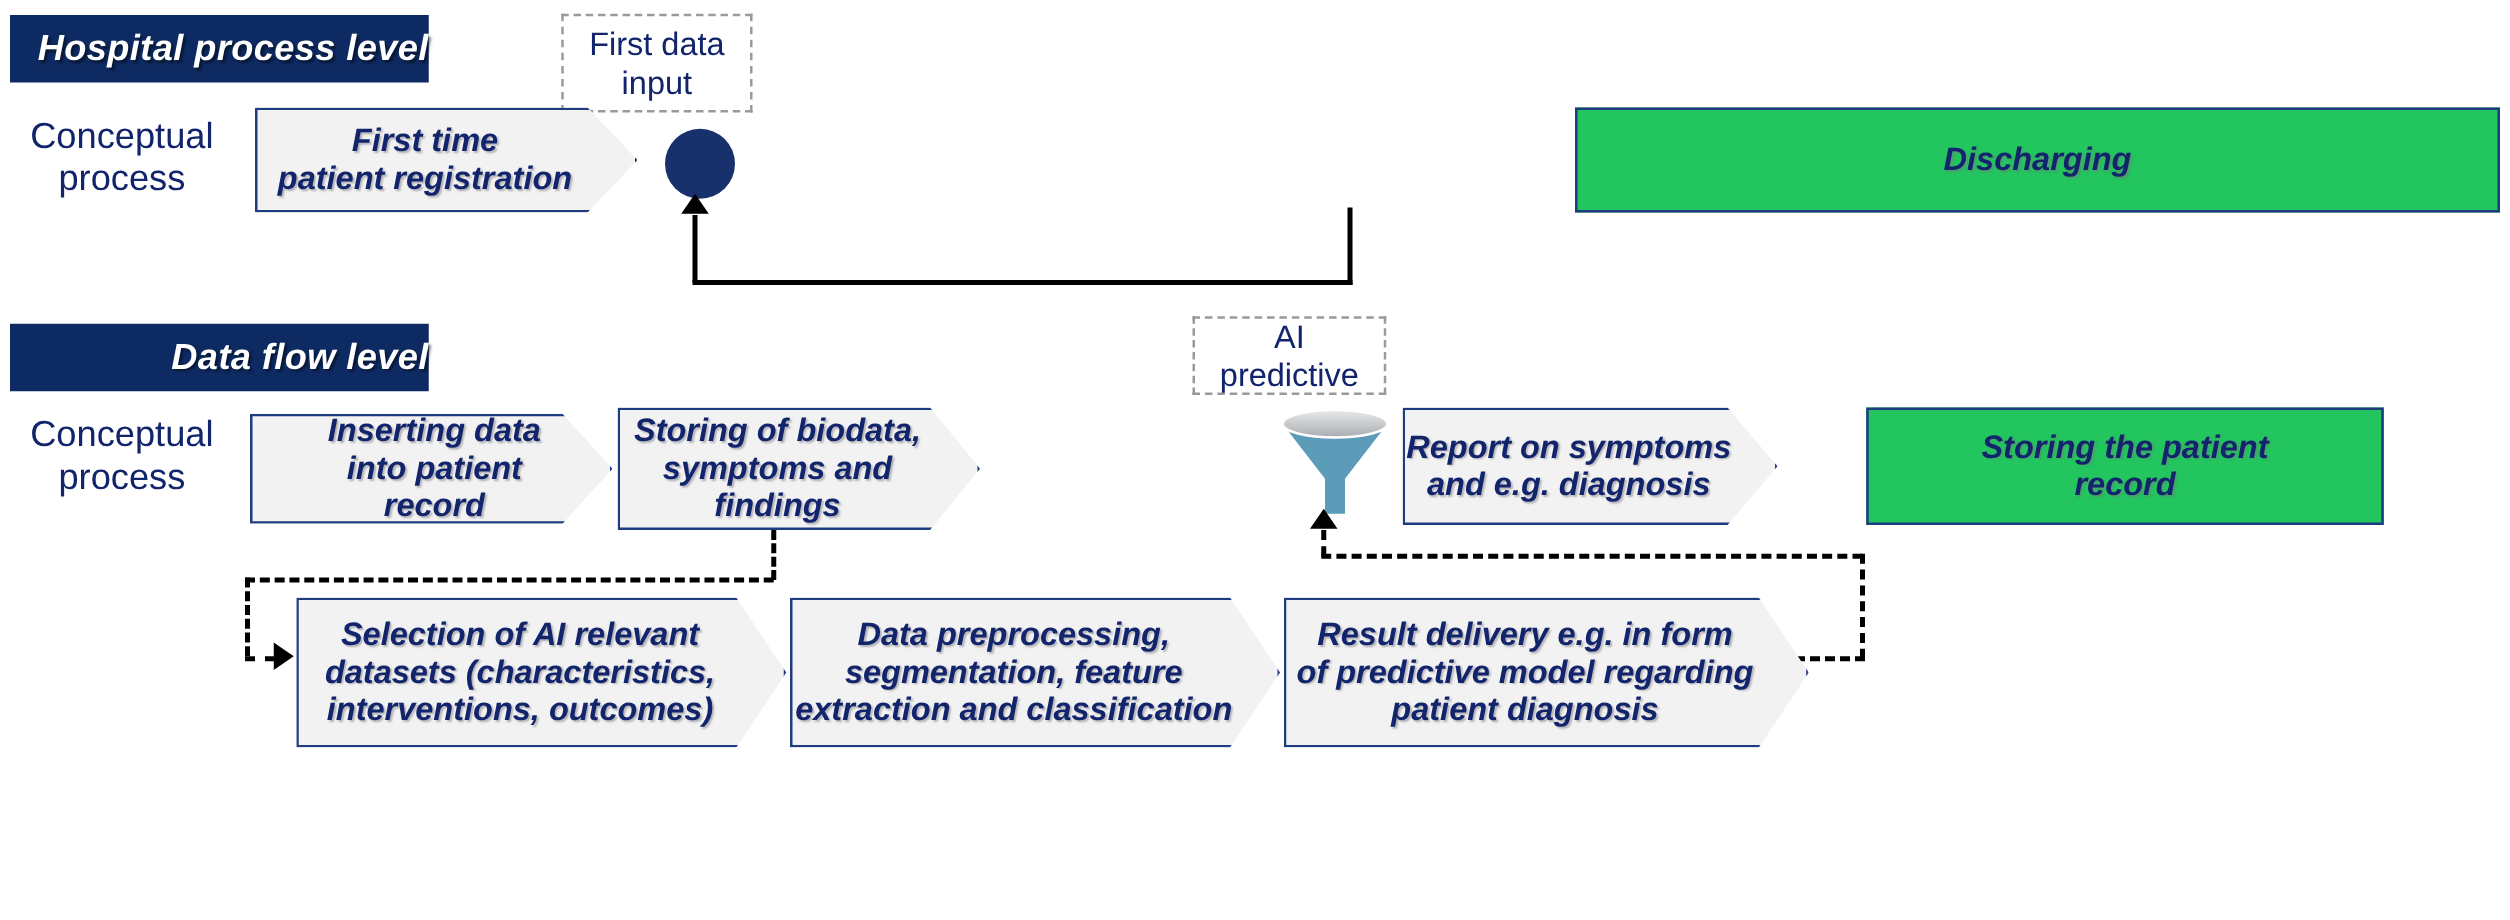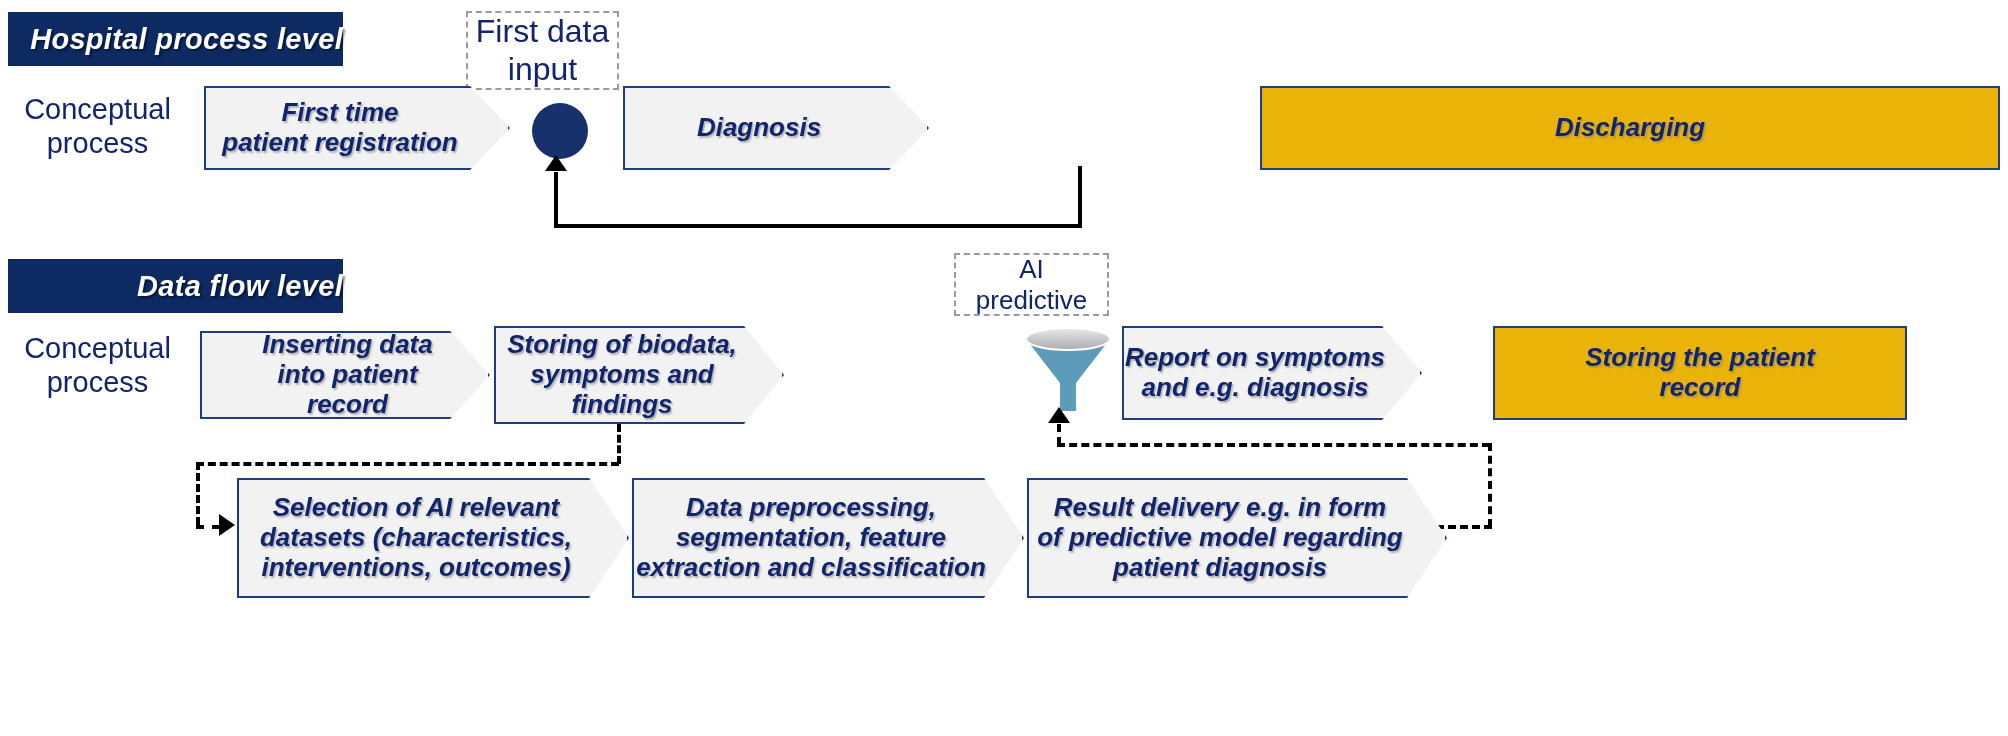--- a/index.html
+++ b/index.html
@@ -29,21 +29,21 @@
     position:absolute;
     color:#12246B;
     text-align:center;
     line-height:1.18;
     font-weight:400;
   }
 
   
   .shape{
     position:absolute;
-    background:#eab308;
+    background:#22c55e;
     border:2px solid #1F3C80;
     display:flex; align-items:center; justify-content:center;
     text-align:center;
     color:#12246B;
     font-weight:bold;
     font-style:italic;
     line-height:1.15;
     padding:2px 6px;
     text-shadow:1.5px 1.5px 1.5px rgba(120,120,130,.5);
   }
@@ -121,39 +121,35 @@
 
   <div class="banner" style="left:8px; top:12px; width:335px; height:54px; font-size:29px;">
     <span>Hospital process level</span>
   </div>
 
   <div class="rowlabel" style="left:10px; top:92px; width:175px; font-size:29px;">
     <div>Conceptual</div>
     <div>process</div>
   </div>
 
-  <div class="dashbox" style="left:466px; top:11px; width:153px; height:79px; font-size:32px;">
+  <div class="dashbox" style="left:449px; top:11px; width:153px; height:79px; font-size:26px;">
     <div>
       <div>First data</div>
       <div>input</div>
     </div>
   </div>
 
   <div class="shape chev" style="left:204px; top:86px; width:306px; height:84px; font-size:26px;">
     <div class="chev-bg"></div>
     <div class="chev-txt" style="white-space:pre-line;">First time
 patient registration</div>
   </div>
 
   <div class="node-circle" style="left:532px; top:103px; width:56px; height:56px;"></div>
 
-  <div class="shape chev" style="left:623px; top:86px; width:306px; height:84px; font-size:26px;">
-    <div class="chev-bg"></div>
-    <div class="chev-txt" style="white-space:pre-line;">Diagnosis</div>
-  </div>
 
 
   <div class="shape" style="left:1260px; top:86px; width:740px; height:84px; font-size:26px;">
     <span style="white-space:pre-line;">Discharging</span>
   </div>
 
   <div class="solidline" style="left:1078px; top:166px; width:4px; height:62px;"></div>
   <div class="solidline" style="left:554px; top:224px; width:528px; height:4px;"></div>
   <div class="solidline" style="left:554px; top:172px; width:4px; height:54px;"></div>
   <div class="arrow-up" style="left:545px; top:155px;"></div>

